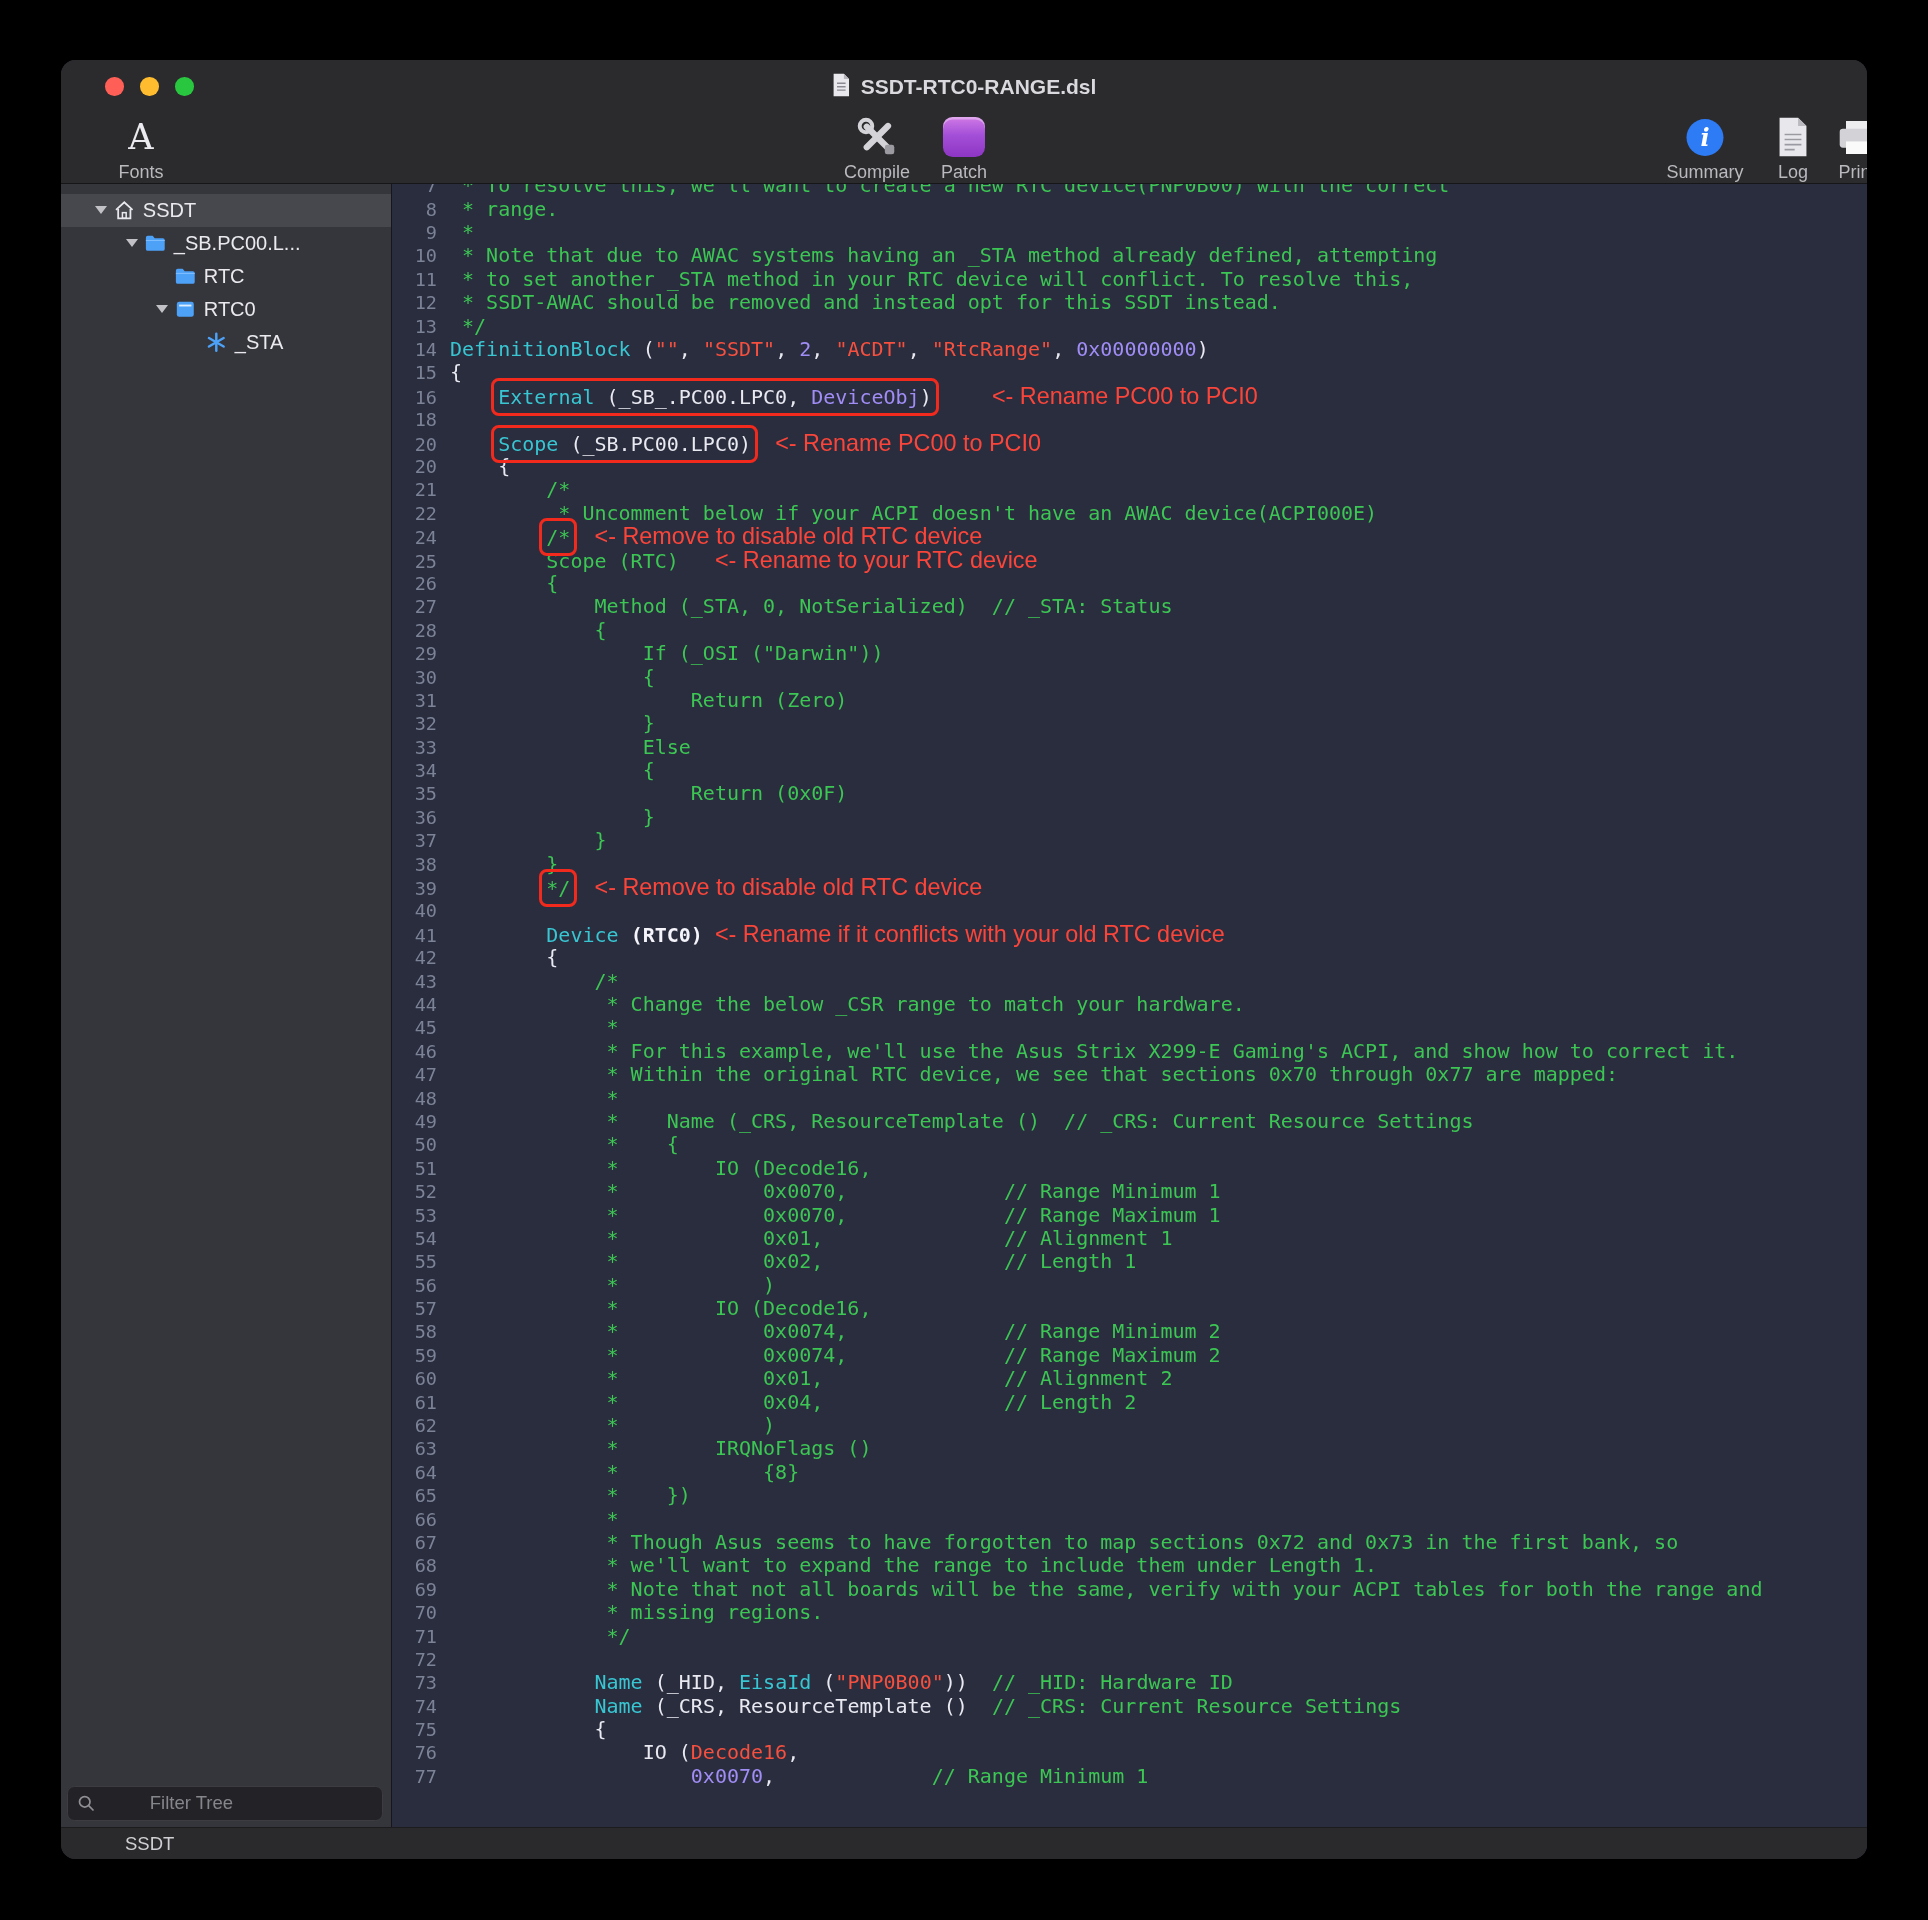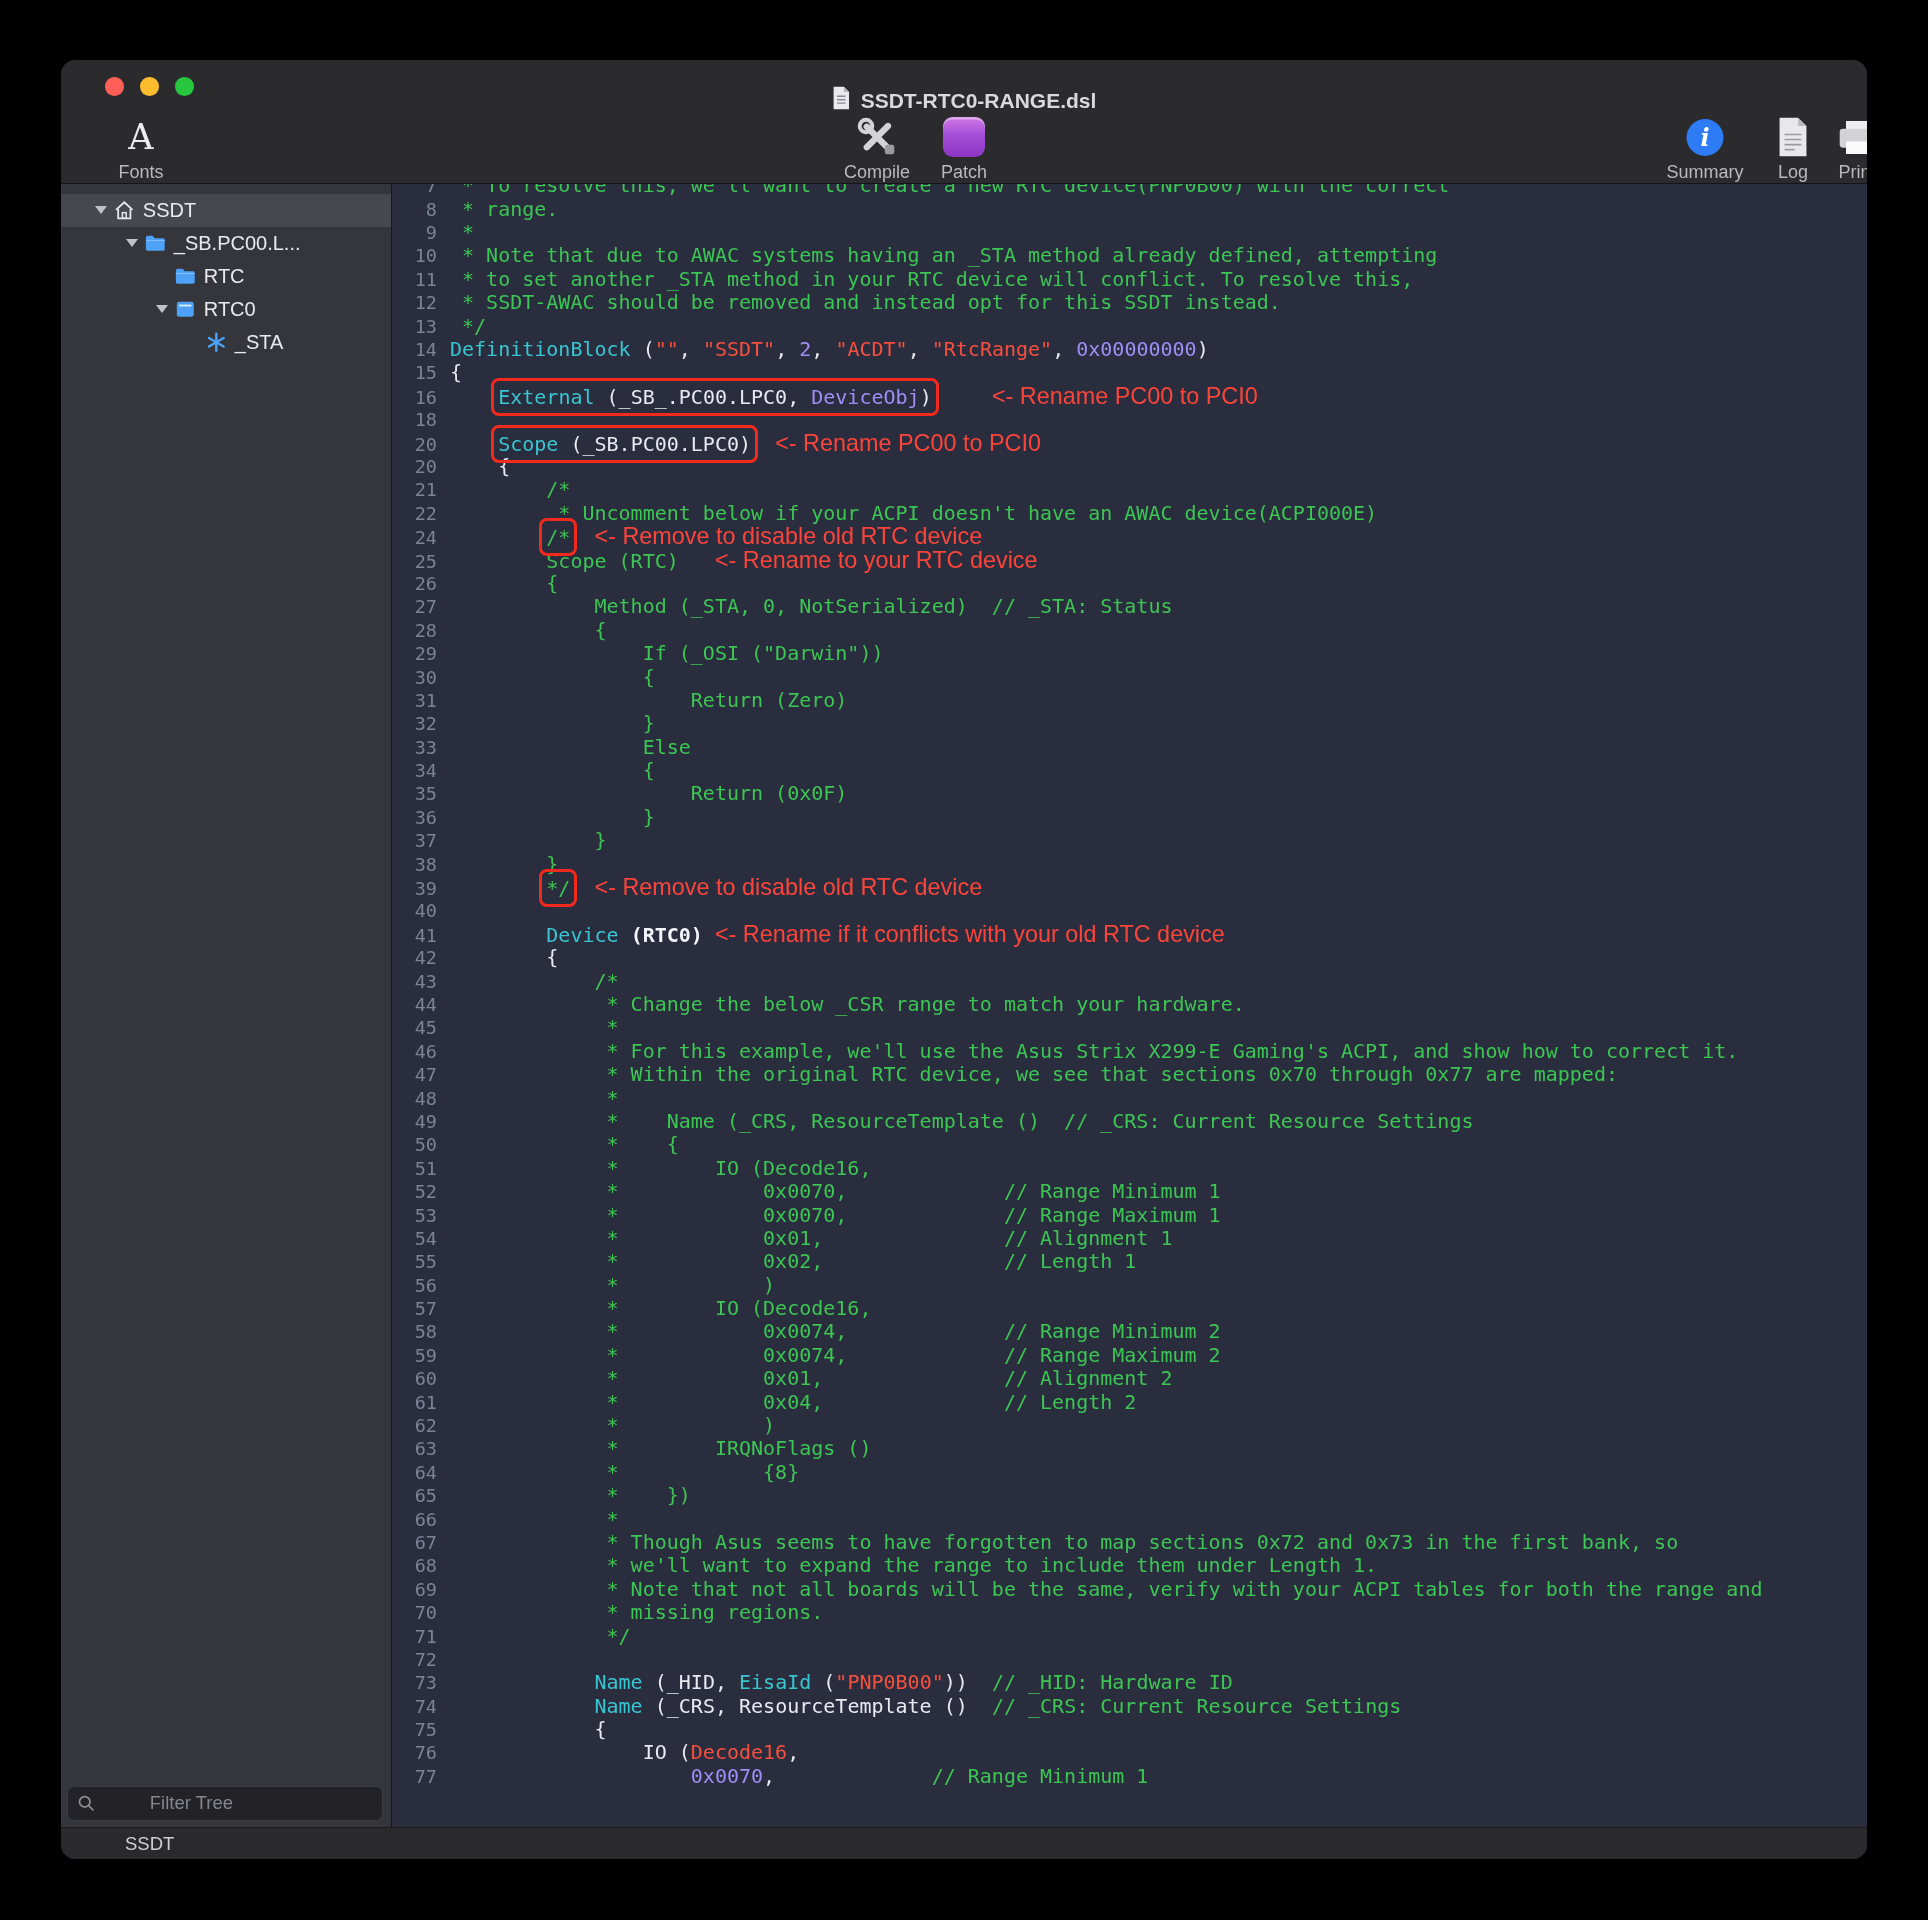--- a/index.html
+++ b/index.html
@@ -5,21 +5,21 @@
   html,body{margin:0;padding:0;background:#000;}
   body{width:1928px;height:1920px;position:relative;overflow:hidden;font-family:"Liberation Sans",sans-serif;}
   .window{position:absolute;left:61px;top:60px;width:1806px;height:1799px;border-radius:14.5px;overflow:hidden;
           background:#2a2d3e;box-shadow:0 24px 97px rgba(0,0,0,.85);}
   
   .chrome{position:absolute;left:0;top:0;width:100%;height:124px;background:#2b2b2d;border-bottom:1.6px solid #161618;box-sizing:border-box;}
   .tl{position:absolute;top:17px;width:18.5px;height:18.5px;border-radius:50%;}
   .tl.red{left:44px;background:#ff5f57;}
   .tl.yellow{left:79px;background:#febc2e;}
   .tl.green{left:114px;background:#29c73f;}
-  .titlewrap{position:absolute;left:50%;top:0;height:53px;transform:translateX(-50%);display:flex;align-items:flex-end;gap:9.7px;}
+  .titlewrap{position:absolute;left:50%;top:0;height:53px;transform:translateX(-50%);display:flex;align-items:center;gap:9.7px;}
   .title{font-size:21px;font-weight:600;color:#d9d9de;white-space:nowrap;}
   .tb-btn{position:absolute;top:56px;transform:translateX(-50%);display:flex;flex-direction:column;align-items:center;gap:4px;cursor:default;}
   .tb-iconbox{height:42px;display:flex;align-items:center;justify-content:center;}
   .tb-label{font-size:18px;color:#b9b9be;white-space:nowrap;text-align:center;}
   .fonts-a{font-family:"DejaVu Serif",serif;font-size:35px;color:#ececf0;line-height:42px;}
   .patch-box{width:42px;height:40px;border-radius:9.7px;background:linear-gradient(180deg,#d07ae6 0%,#a44fd8 45%,#8d35c4 100%);
              box-shadow:inset 0 2.4px 0 rgba(255,255,255,.35);}
   .sum-circle{width:37px;height:37px;border-radius:50%;background:#2e7bf6;display:flex;align-items:center;justify-content:center;}
   .sum-i{font-family:"DejaVu Serif",serif;font-style:italic;font-weight:bold;font-size:24px;color:#fff;}
   

